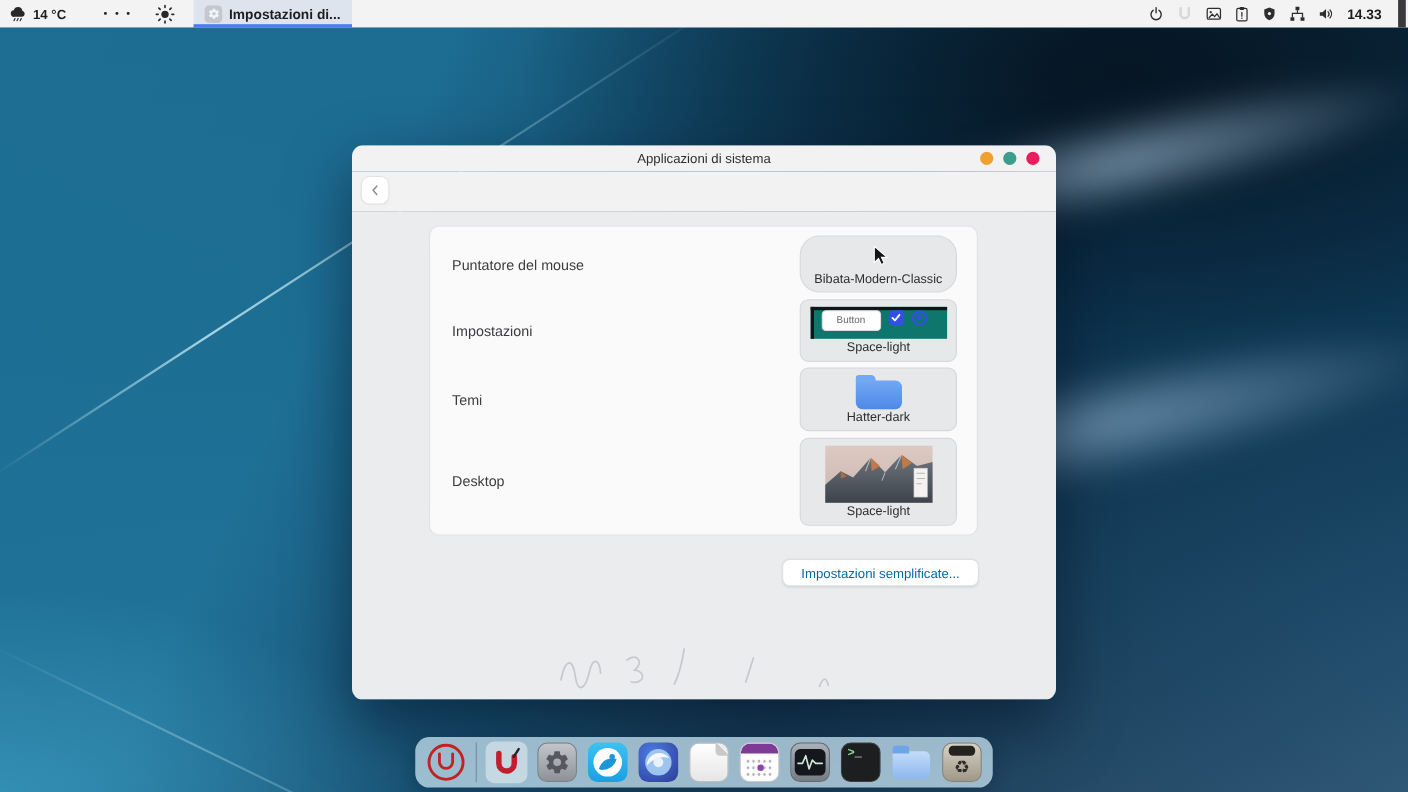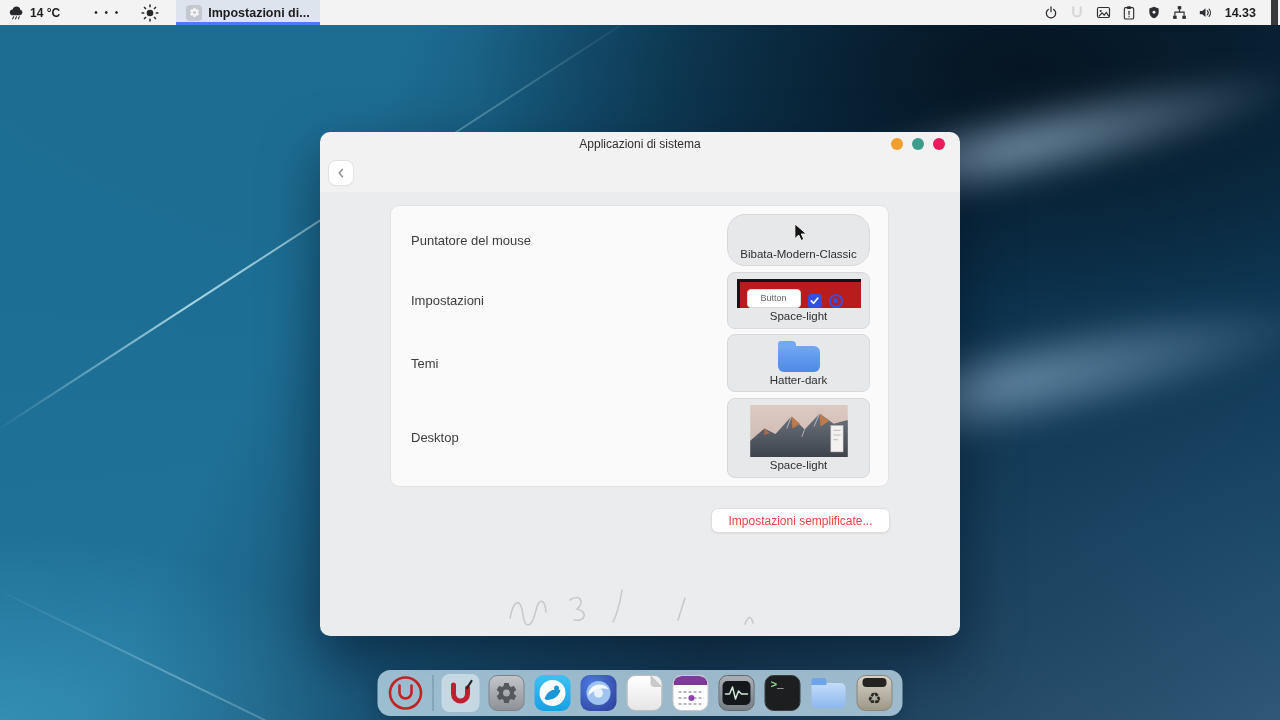--- a/index.html
+++ b/index.html
@@ -64,38 +64,38 @@
   .panel { position:absolute; left:70px; top:13px; width:499px; height:282px; background:#fafafb;
     border:1px solid #e1e2e5; border-radius:9px; padding:8px 18px 8px 20px;
     display:flex; flex-direction:column; justify-content:space-between; }
   .row { display:flex; align-items:center; justify-content:space-between; }
   .row-label { font-size:13px; color:#3c3c3f; }
   .card { width:143px; background:#e6e8ea; border:1px solid #d6d8db; border-radius:8px;
     display:flex; flex-direction:column; align-items:center; justify-content:space-between; padding:6px 4px 5px; }
   .card-value { font-size:11.5px; color:#2e2e31; line-height:1; padding-top:3px; }
   .card-cursor { height:52px;border-radius:18px; } .card-widgets { height:57px; } .card-icons { height:58px; } .card-desktop { height:80px; }
 
-  .widget-frame { width:124px; height:29px; background:#b91c1c; border-left:3px solid #141414; border-top:3px solid #141414;
-    display:flex; align-items:flex-end; gap:7px; padding-left:7px; }
+  .widget-frame { width:124px; height:29px; background:#0f766e; border-left:3px solid #141414; border-top:3px solid #141414;
+    display:flex; align-items:flex-start; gap:7px; padding-left:7px; }
   .chip-button { width:54px; height:19px; background:#fff; border:1px solid #dcdcdf; border-radius:4px;
     font-size:9px; color:#666; display:flex; align-items:center; justify-content:center; }
   .mini-check { width:14px; height:14px; background:var(--widget-blue,#3350e2); border-radius:3.5px;
     display:flex; align-items:center; justify-content:center; }
   .mini-radio { width:14px; height:14px; border:2px solid var(--widget-blue,#3350e2); border-radius:50%;
     display:flex; align-items:center; justify-content:center; }
   .mini-radio span { width:5px; height:5px; border-radius:50%; background:var(--widget-blue,#3350e2); }
 
   .folder-lg { width:42px; height:31px; position:relative; margin-top:5px;
     background:linear-gradient(#72a7f2,#4e89e8); border-radius:3px 6px 6px 6px; }
   .folder-lg::before { content:""; position:absolute; left:0; top:-5px; width:18px; height:7px;
     background:#73a8f2; border-radius:3px 4px 0 0; }
 
   .footer-btn { position:absolute; left:391px; top:316px; width:179px; height:25px; background:#fff;
     border:1px solid #dfdfe2; border-radius:7px; box-shadow:0 1px 2px rgba(0,0,0,.08);
-    font-size:12px; color:#ef4444; display:flex; align-items:center; justify-content:center; }
+    font-size:12px; color:#0369a1; display:flex; align-items:center; justify-content:center; }
 
   .doodles { position:absolute; left:0; bottom:0; pointer-events:none; }
 
   
   .dock { position:absolute; left:50%; bottom:4px; transform:translateX(-50%); height:46px;
     background:rgba(189,217,232,.8); border-radius:13px; display:flex; align-items:center; gap:8px;
     padding:0 9px; box-shadow:0 5px 16px rgba(0,25,45,.3); z-index:40; }
   .dock-item { width:38px; height:38px; display:flex; align-items:center; justify-content:center; position:relative; }
   .dock-item.active-tile { background:rgba(255,255,255,.42); border-radius:8px; }
   .dock-sep { width:1px; height:36px; background:rgba(70,95,115,.5); }

